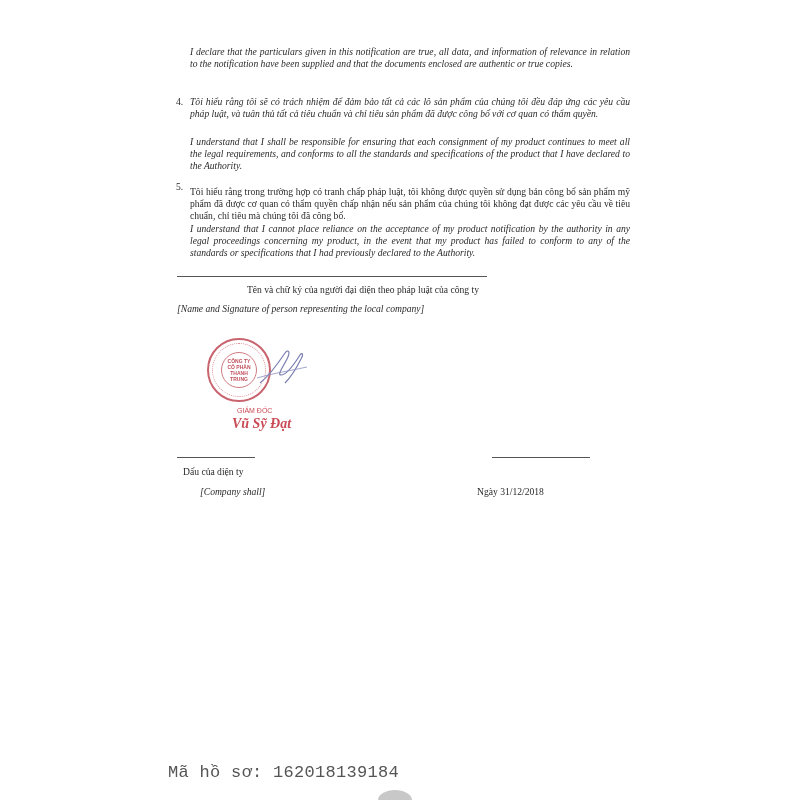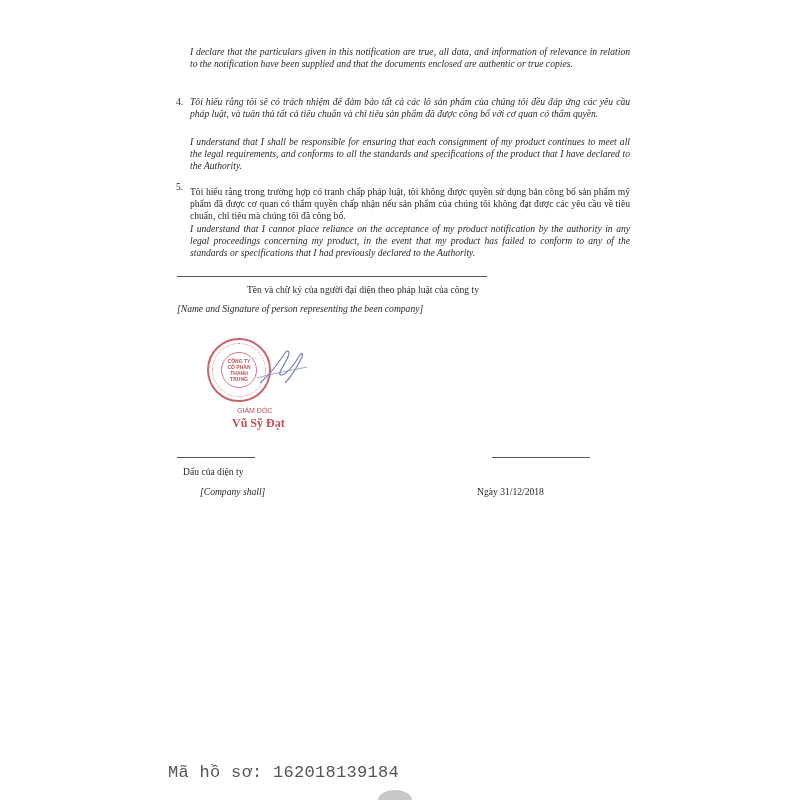--- a/index.html
+++ b/index.html
@@ -8,42 +8,42 @@
     .p { position:absolute; font-size:9.6px; line-height:12px; text-align:justify; }
     .it { font-style:italic; }
     .num { position:absolute; font-size:9.6px; }
     .rule { position:absolute; height:1px; background:#555; }
     .stamp { position:absolute; left:207px; top:338px; width:64px; height:64px; border-radius:50%; border:2px solid #c9646e; box-sizing:border-box; }
     .stamp-inner { position:absolute; left:12px; top:12px; width:36px; height:36px; border-radius:50%; border:1.5px solid #d07a82; box-sizing:border-box; display:flex; flex-direction:column; align-items:center; justify-content:center; }
     .stamp-text { font-family:"Liberation Sans", sans-serif; font-size:5px; line-height:6px; color:#c0505c; font-weight:bold; text-align:center; }
     .stamp-ring { position:absolute; left:3px; top:3px; width:54px; height:54px; border-radius:50%; border:1px dotted #d88a90; box-sizing:border-box; }
     .sig { position:absolute; left:255px; top:345px; width:55px; height:45px; }
     .title-red { position:absolute; font-family:"Liberation Sans", sans-serif; font-size:7px; color:#c94a55; }
-    .name-red { position:absolute; font-size:12px; font-weight:bold; color:#c94a55; }
+    .name-red { position:absolute; font-size:14px; font-style:italic; font-weight:bold; color:#c94a55; }
     .code { position:absolute; left:168px; top:763px; font-family:"Liberation Mono", monospace; font-size:17px; color:#555; letter-spacing:0.3px; }
     .blob { position:absolute; left:378px; top:790px; width:34px; height:20px; border-radius:50%; background:#9a9a9a; opacity:0.55; }
   </style>
 </head>
 <body>
 
 <div class="page">
 
   <div class="p it" style="left:190px; top:46px; width:440px;">I declare that the particulars given in this notification are true, all data, and information of relevance in relation to the notification have been supplied and that the documents enclosed are authentic or true copies.</div>
 
   <div class="num" style="left:176px; top:96px;">4.</div>
   <div class="p" style="left:190px; top:96px; width:440px;font-style:italic;">Tôi hiểu rằng tôi sẽ có trách nhiệm để đảm bảo tất cả các lô sản phẩm của chúng tôi đều đáp ứng các yêu cầu pháp luật, và tuân thủ tất cả tiêu chuẩn và chỉ tiêu sản phẩm đã được công bố với cơ quan có thẩm quyền.</div>
   <div class="p it" style="left:190px; top:136px; width:440px;">I understand that I shall be responsible for ensuring that each consignment of my product continues to meet all the legal requirements, and conforms to all the standards and specifications of the product that I have declared to the Authority.</div>
 
   <div class="num" style="left:176px; top:181px;">5.</div>
   <div class="p" style="left:190px; top:186px; width:440px;">Tôi hiểu rằng trong trường hợp có tranh chấp pháp luật, tôi không được quyền sử dụng bản công bố sản phẩm mỹ phẩm đã được cơ quan có thẩm quyền chấp nhận nếu sản phẩm của chúng tôi không đạt được các yêu cầu về tiêu chuẩn, chỉ tiêu mà chúng tôi đã công bố.</div>
   <div class="p it" style="left:190px; top:223px; width:440px;">I understand that I cannot place reliance on the acceptance of my product notification by the authority in any legal proceedings concerning my product, in the event that my product has failed to conform to any of the standards or specifications that I had previously declared to the Authority.</div>
 
   <div class="rule" style="left:177px; top:276px; width:310px;"></div>
   <div class="p" style="left:163px; top:284px; width:400px; text-align:center;">Tên và chữ ký của người đại diện theo pháp luật của công ty</div>
-  <div class="p it" style="left:177px; top:303px; width:400px; text-align:left;">[Name and Signature of person representing the been company]</div>
+  <div class="p it" style="left:177px; top:303px; width:400px; text-align:left;">[Name and Signature of person representing the local company]</div>
 
   <div class="stamp">
     <div class="stamp-ring"></div>
     <div class="stamp-inner">
       <span class="stamp-text">CÔNG TY</span>
       <span class="stamp-text">CỔ PHẦN</span>
       <span class="stamp-text">THANH TRUNG</span>
     </div>
   </div>
   <svg class="sig" viewBox="0 0 55 45">

